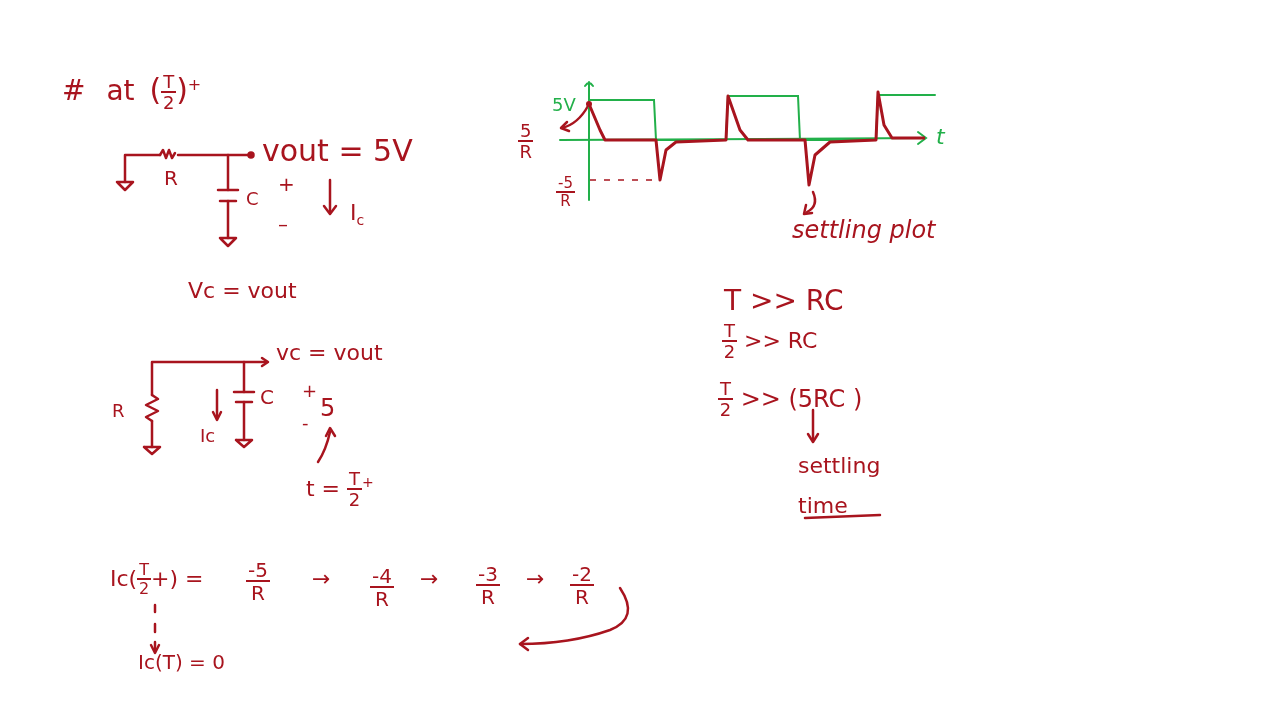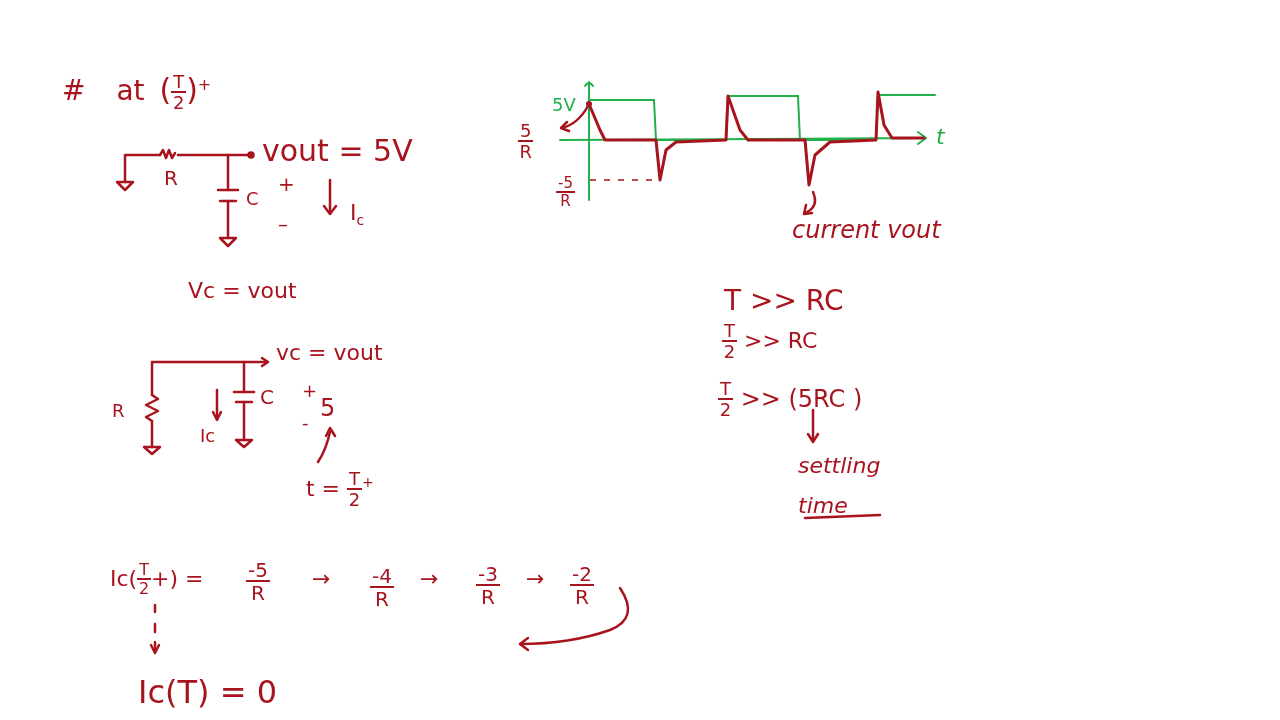--- a/index.html
+++ b/index.html
@@ -8,21 +8,21 @@
   .frac{display:inline-flex;flex-direction:column;align-items:center;vertical-align:middle;line-height:1;}
   .frac .n{border-bottom:2px solid #a8141e;padding:0 2px;}
   .frac .d{padding-top:1px;}
   svg{position:absolute;left:0;top:0;}
 </style>
 </head>
 <body>
 
 <div class="t" style="left:62px;top:72px;font-size:28px;">
   <span>#</span>
-  <span style="margin-left:22px">at</span>
+  <span style="margin-left:12px">at</span>
   <span style="font-size:30px;margin-left:6px">(</span><span class="frac" style="font-size:18px">
       <span class="n">T</span>
       <span class="d">2</span>
     </span><span style="font-size:30px">)</span><sup style="font-size:16px">+</sup>
 </div>
 
 <svg width="1280" height="720">
   <g stroke="#a8141e" stroke-width="2.5" fill="none" stroke-linecap="round" stroke-linejoin="round">
 
     <g>
@@ -125,38 +125,38 @@
       <span class="d">R</span>
     </span>
 </div>
 <div class="t" style="left:556px;top:176px;font-size:15px;">
   <span class="frac">
       <span class="n">-5</span>
       <span class="d">R</span>
     </span>
 </div>
 <div class="t" style="left:936px;top:124px;font-size:22px;color:#22b04a;font-style:italic;">t</div>
-<div class="t" style="left:792px;top:216px;font-size:24px;font-style:italic;">current vout</div>
+<div class="t" style="left:792px;top:216px;font-size:24px;font-style:italic;">settling plot</div>
 
 <div class="t" style="left:724px;top:284px;font-size:28px;">T &gt;&gt; RC</div>
 <div class="t" style="left:722px;top:322px;font-size:22px;">
   <span class="frac" style="font-size:18px">
       <span class="n">T</span>
       <span class="d">2</span>
     </span>
   <span>&gt;&gt; RC</span>
 </div>
 <div class="t" style="left:718px;top:380px;font-size:24px;">
   <span class="frac" style="font-size:18px">
       <span class="n">T</span>
       <span class="d">2</span>
     </span>
   <span>&gt;&gt; (5RC )</span>
 </div>
-<div class="t" style="left:798px;top:446px;font-size:22px;font-style:italic;white-space:normal;width:100px;line-height:40px;">settling time</div>
+<div class="t" style="left:798px;top:446px;font-size:22px;white-space:normal;width:100px;line-height:40px;">settling time</div>
 
 <div class="t" style="left:110px;top:562px;font-size:22px;">
   <span>Ic(</span><span class="frac" style="font-size:16px">
       <span class="n">T</span>
       <span class="d">2</span>
     </span><span>+) =</span>
 </div>
 <div class="t" style="left:246px;top:560px;font-size:20px;">
   <span class="frac">
       <span class="n">-5</span>
@@ -177,13 +177,13 @@
       <span class="d">R</span>
     </span>
 </div>
 <div class="t" style="left:526px;top:566px;font-size:22px;">→</div>
 <div class="t" style="left:570px;top:564px;font-size:20px;">
   <span class="frac">
       <span class="n">-2</span>
       <span class="d">R</span>
     </span>
 </div>
-<div class="t" style="left:138px;top:650px;font-size:32px;margin-top:23px;">Ic(T) = 0</div>
+<div class="t" style="left:138px;top:650px;font-size:20px;">Ic(T) = 0</div>
 
 </body></html>

